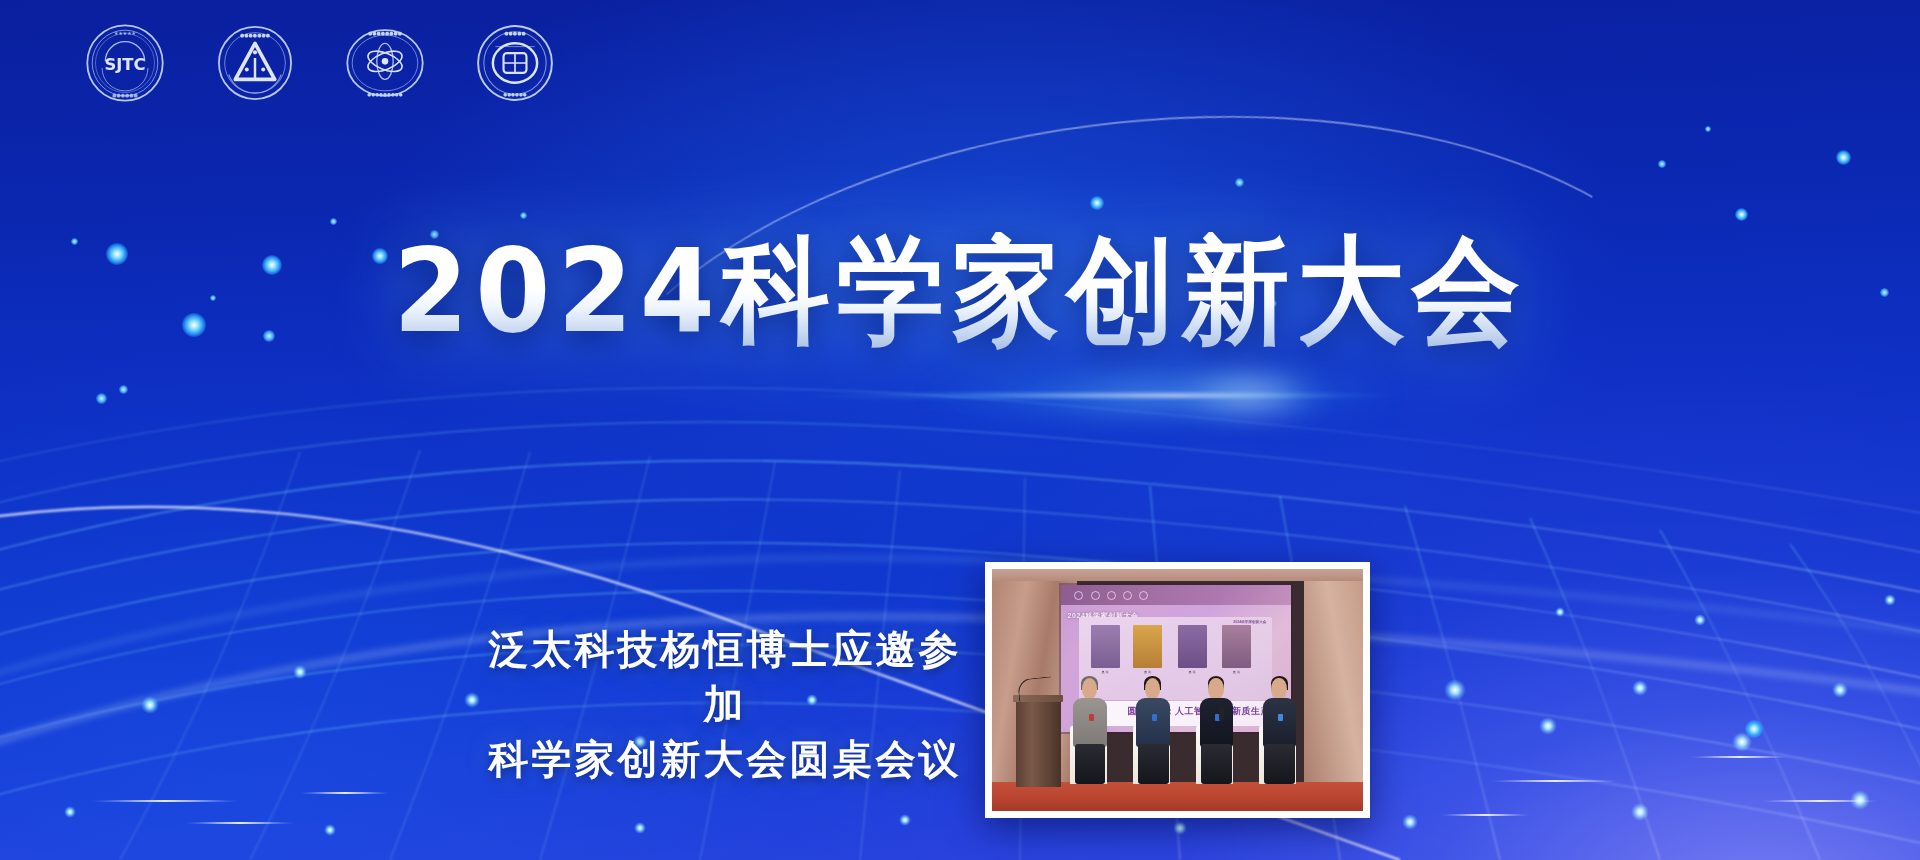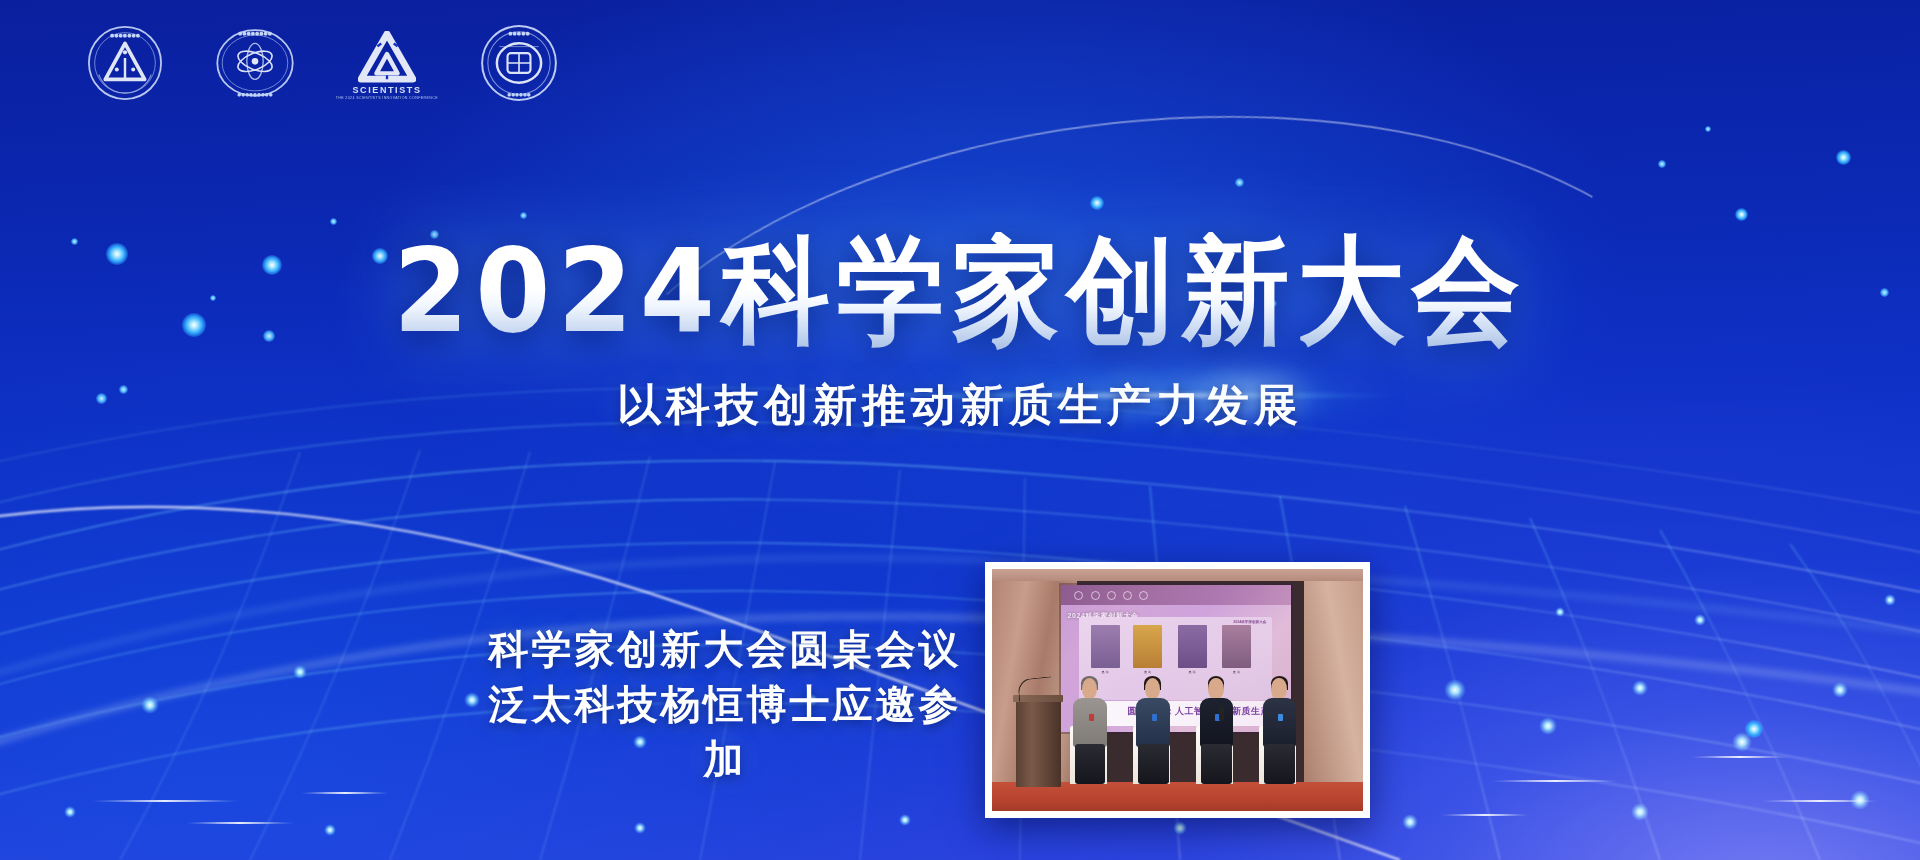--- a/index.html
+++ b/index.html
@@ -302,20 +302,34 @@
   <div class="layer">
     <div class="streak-glow" style="left:930px; top:378px; width:460px; height:34px;"></div>
     <div class="streak" style="left:790px; top:394px; width:620px;"></div>
     <div class="streak-glow" style="left:1180px; top:382px; width:140px; height:24px;
                 background:radial-gradient(ellipse,#ffffff 0%, rgba(190,240,255,.8) 32%, rgba(60,170,255,0) 72%);"></div>
     <div class="arc" style="left:560px; top:120px; width:1180px; height:640px; transform:rotate(-6deg); opacity:.45;"></div>
   </div>
 
   <div id="logo-row">
 
+    <div class="logo">
+      <svg class="seal" viewBox="0 0 100 100">
+        <circle cx="50" cy="50" r="46" fill="none" stroke="#dce9ff" stroke-width="2.2" opacity=".9"></circle>
+        <circle cx="50" cy="50" r="40" fill="none" stroke="#c2d8ff" stroke-width="1.2" opacity=".7"></circle>
+        <circle cx="50" cy="50" r="36" fill="none" stroke="#c2d8ff" stroke-width="1" opacity=".5"></circle>
+        <path d="M26 48 a24 24 0 0 1 48 0" fill="none" stroke="#e4efff" stroke-width="1.6" opacity=".8"></path>
+        <path d="M22 56 a28 28 0 0 0 56 0" fill="none" stroke="#e4efff" stroke-width="1.2" opacity=".6"></path>
+        <text x="50" y="58" text-anchor="middle" font-size="20" font-weight="bold" fill="#f0f6ff" font-family="DejaVu Sans, sans-serif">SJTC</text>
+        <g fill="#cfe2ff" opacity=".8" font-size="6" font-family="DejaVu Sans, sans-serif">
+          <text x="50" y="16" text-anchor="middle">★★★★★</text>
+          <text x="50" y="92" text-anchor="middle">●●●●●●</text>
+        </g>
+      </svg>
+    </div>
 
     <div class="logo">
       <svg class="seal" viewBox="0 0 100 100">
         <circle cx="50" cy="50" r="44" fill="none" stroke="#dce9ff" stroke-width="2.2" opacity=".9"></circle>
         <circle cx="50" cy="50" r="37" fill="none" stroke="#c2d8ff" stroke-width="1.2" opacity=".6"></circle>
         <path d="M50 26 L74 70 L26 70 Z" fill="none" stroke="#f0f6ff" stroke-width="4.5" stroke-linejoin="round"></path>
         <path d="M50 44 L50 70 M38 70 L62 70" stroke="#f0f6ff" stroke-width="3"></path>
         <circle cx="50" cy="37" r="2.6" fill="#f0f6ff"></circle>
         <circle cx="40" cy="58" r="2.4" fill="#f0f6ff"></circle>
         <circle cx="60" cy="58" r="2.4" fill="#f0f6ff"></circle>
@@ -330,53 +344,43 @@
         <ellipse cx="50" cy="50" rx="40" ry="34" fill="none" stroke="#c2d8ff" stroke-width="1.2" opacity=".6"></ellipse>
         <ellipse cx="50" cy="48" rx="22" ry="10" fill="none" stroke="#eaf2ff" stroke-width="2" transform="rotate(-22 50 48)"></ellipse>
         <ellipse cx="50" cy="48" rx="22" ry="10" fill="none" stroke="#eaf2ff" stroke-width="2" transform="rotate(22 50 48)"></ellipse>
         <ellipse cx="50" cy="48" rx="10" ry="22" fill="none" stroke="#eaf2ff" stroke-width="1.6" opacity=".8"></ellipse>
         <circle cx="50" cy="48" r="4" fill="#f2f7ff"></circle>
         <text x="50" y="16" text-anchor="middle" font-size="6" fill="#d6e6ff" font-family="DejaVu Sans, sans-serif">●●●●●●●●</text>
         <text x="50" y="90" text-anchor="middle" font-size="5.5" fill="#cfe2ff" font-family="DejaVu Sans, sans-serif">●●●●●●●●●</text>
       </svg>
     </div>
 
-    <div class="logo tri">
-      <svg width="58" height="52" viewBox="0 0 60 54">
-        <path d="M30 3 L57 50 L3 50 Z" fill="none" stroke="#f4f8ff" stroke-width="7" stroke-linejoin="round"></path>
-        <path d="M30 24 L41 44 L19 44 Z" fill="none" stroke="#f4f8ff" stroke-width="4.5" stroke-linejoin="round"></path>
-        <path d="M20 16 L24 13 M41 16 L37 13 M30 50 L30 46" stroke="#0f33c8" stroke-width="2.4"></path>
-      </svg>
-      <div class="tri-cap">SCIENTISTS</div>
-      <div class="tri-sub">THE 2024 SCIENTISTS INNOVATION CONFERENCE</div>
-    </div>
 
     <div class="logo">
       <svg class="seal" viewBox="0 0 100 100">
         <circle cx="50" cy="50" r="45" fill="none" stroke="#dce9ff" stroke-width="2.4" opacity=".92"></circle>
         <circle cx="50" cy="50" r="38" fill="none" stroke="#c9dcff" stroke-width="1.3" opacity=".65"></circle>
         <ellipse cx="50" cy="50" rx="27" ry="24" fill="none" stroke="#eef5ff" stroke-width="3"></ellipse>
         <rect x="36" y="38" width="28" height="24" rx="4" fill="none" stroke="#eef5ff" stroke-width="2.6"></rect>
         <path d="M36 50 L64 50 M50 38 L50 62" stroke="#eef5ff" stroke-width="2"></path>
         <path d="M26 30 L74 30" stroke="#dbe9ff" stroke-width="1.2" opacity=".55"></path>
         <text x="50" y="16" text-anchor="middle" font-size="6" fill="#d6e6ff" font-family="DejaVu Sans, sans-serif">●●●●●</text>
         <text x="50" y="90" text-anchor="middle" font-size="5.5" fill="#cfe2ff" font-family="DejaVu Sans, sans-serif">●●●●●●</text>
       </svg>
     </div>
 
   </div>
 
   <div id="headline-wrap">
     <h1 id="main-title">2024科学家创新大会</h1>
-    <div id="sub-title">以科技创新推动新质生产力发展</div>
   </div>
 
   <div id="caption">
+    <div class="cap-line">泛太科技杨恒博士应邀参加</div>
     <div class="cap-line">科学家创新大会圆桌会议</div>
-    <div class="cap-line">泛太科技杨恒博士应邀参加</div>
   </div>
 
   <div id="photo-frame">
     <div id="photo">
 
       <div class="ph wall-l"></div>
       <div class="ph wall-r"></div>
 
       <div class="ph" style="left:0;top:0;width:100%;height:5%;background:linear-gradient(180deg,#c9a294,#b58b7c);"></div>
 

